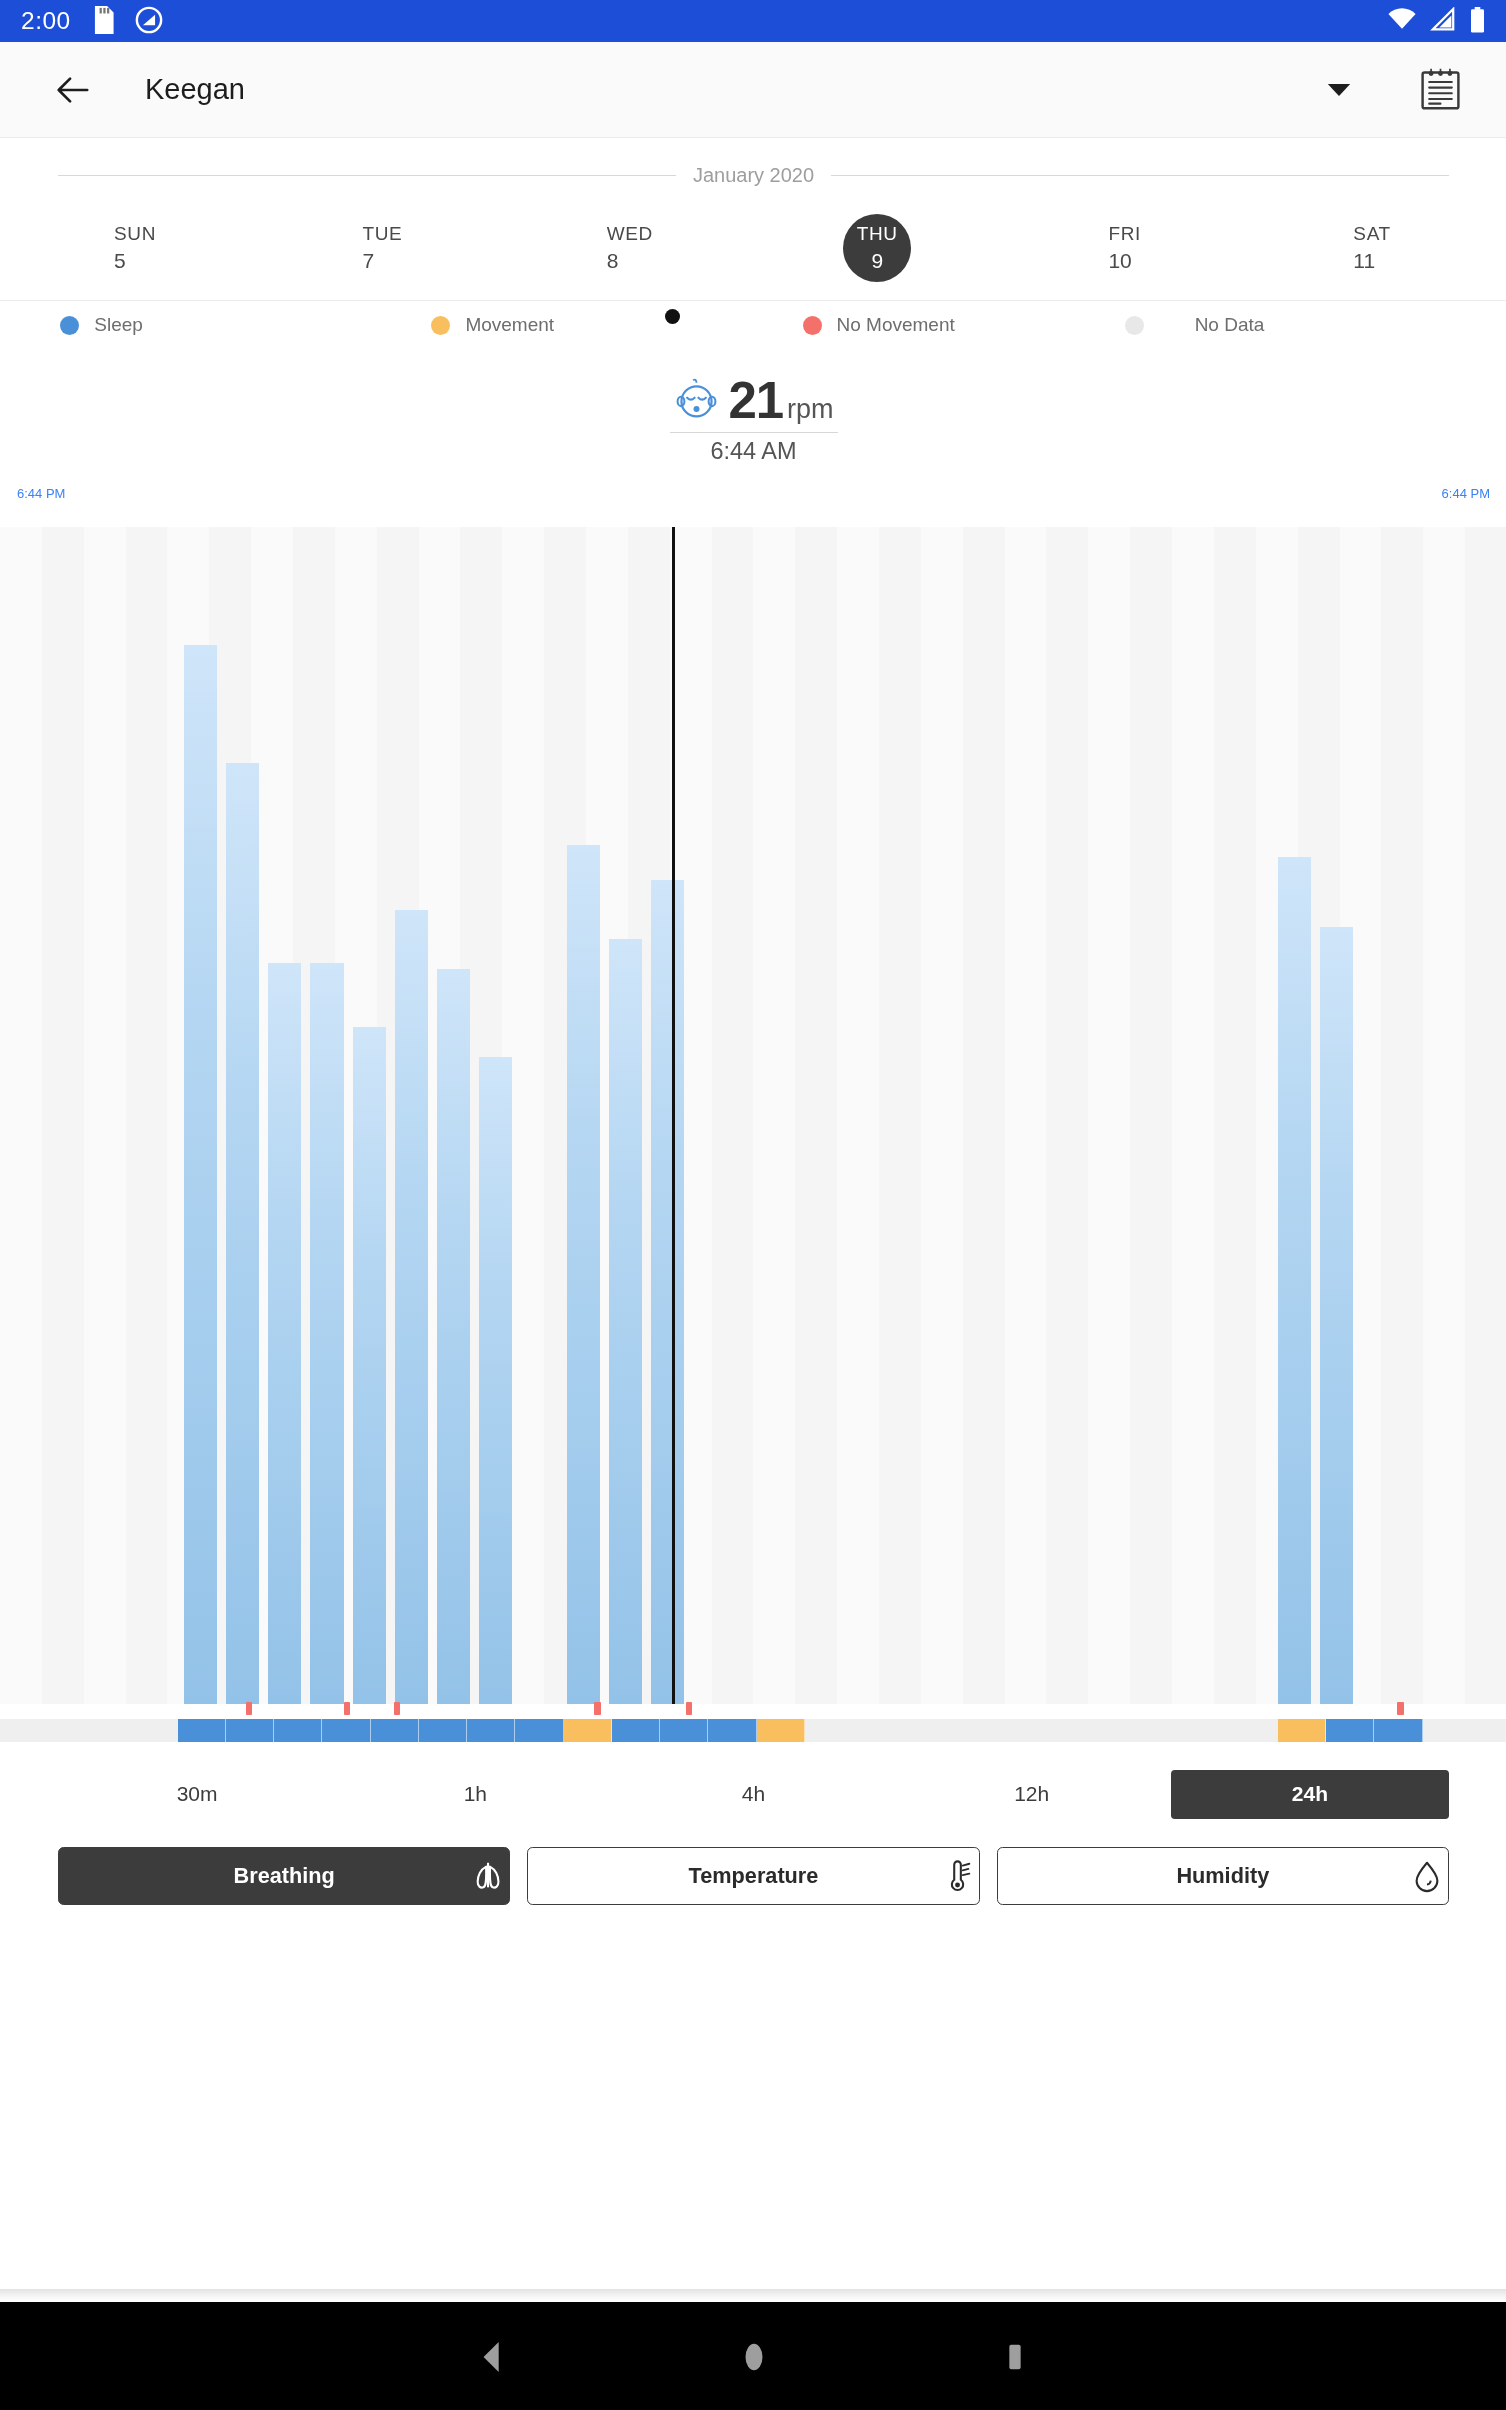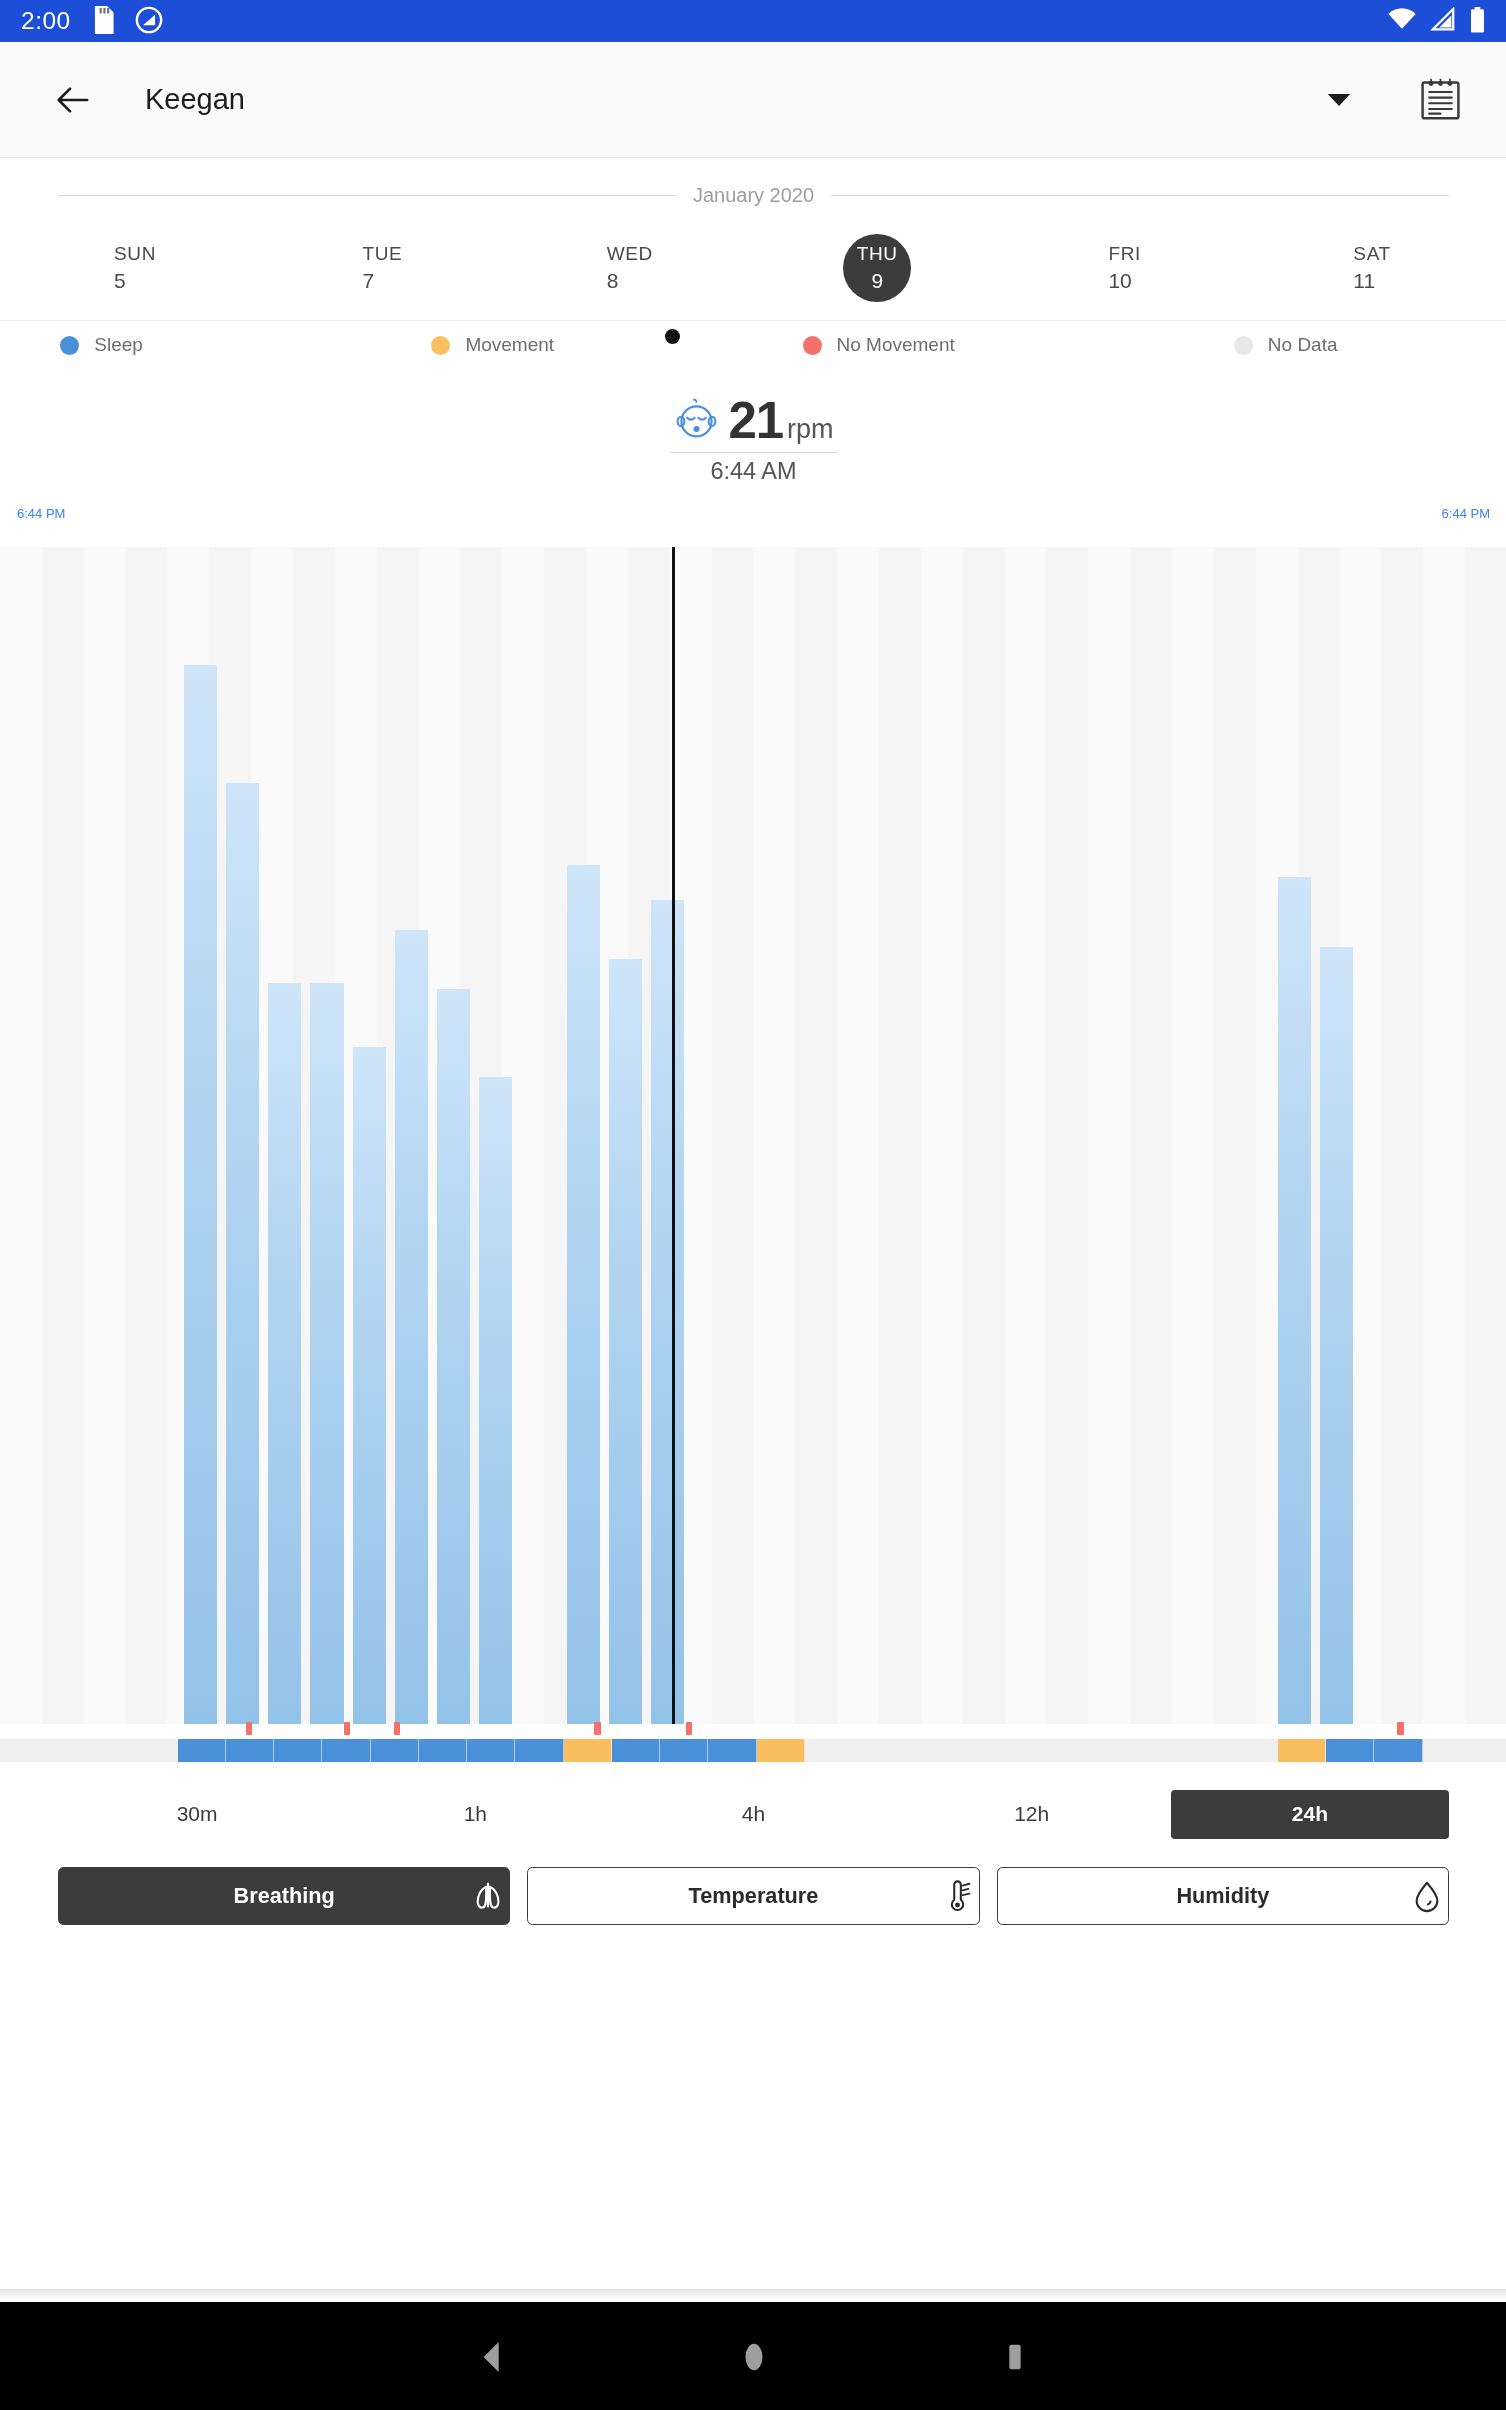--- a/index.html
+++ b/index.html
@@ -20,21 +20,21 @@
     padding:0 21px;
     color:#ffffff;
   }
   #status-clock { font-size:24.5px; letter-spacing:0.5px; }
   #status-left-icons { display:flex; align-items:center; gap:19px; margin-left:21px; }
   #status-spacer { flex:1; }
   #status-right-icons { display:flex; align-items:center; gap:13px; }
 
   
   #app-bar {
-    height:116px;
+    height:96px;
     background:#fafafa;
     display:flex;
     align-items:center;
     padding:0 34px 0 45px;
     border-bottom:0.9px solid #ececec;
   }
   #back-button { width:53px; height:53px; display:flex; align-items:center; justify-content:center; cursor:pointer; }
   #app-title { font-size:29px; color:#1d1d1d; margin-left:47px; font-weight:400; }
   #app-bar-spacer { flex:1; }
   #child-dropdown-caret { width:56px; height:53px; display:flex; align-items:center; justify-content:center; cursor:pointer; }
@@ -79,21 +79,21 @@
   #day-strip-divider { height:0.9px; background:#ececec; margin:9.4px 0 0 0; }
 
   
   #legend-row {
     display:flex;
     padding:0 11.3px;
     height:49px;
     align-items:center;
   }
   .legend-item { flex:1; display:flex; align-items:center; justify-content:flex-start; padding-left:49px; }
-  .legend-item.right-align { justify-content:center; padding-left:0; padding-right:49px; }
+  .legend-item.right-align { justify-content:flex-start; padding-left:0; padding-right:49px;gap:36px; }
   .legend-dot { width:19px; height:19px; border-radius:50%; margin-right:15px; flex:none; }
   .legend-label { font-size:19px; color:#6e6e6e; }
 
   
   #reading-block {
     margin-top:21px;
     display:flex; flex-direction:column; align-items:center;
   }
   #reading-main { display:flex; align-items:center; gap:8px; }
   #baby-icon { width:47px; height:47px; display:block; }

